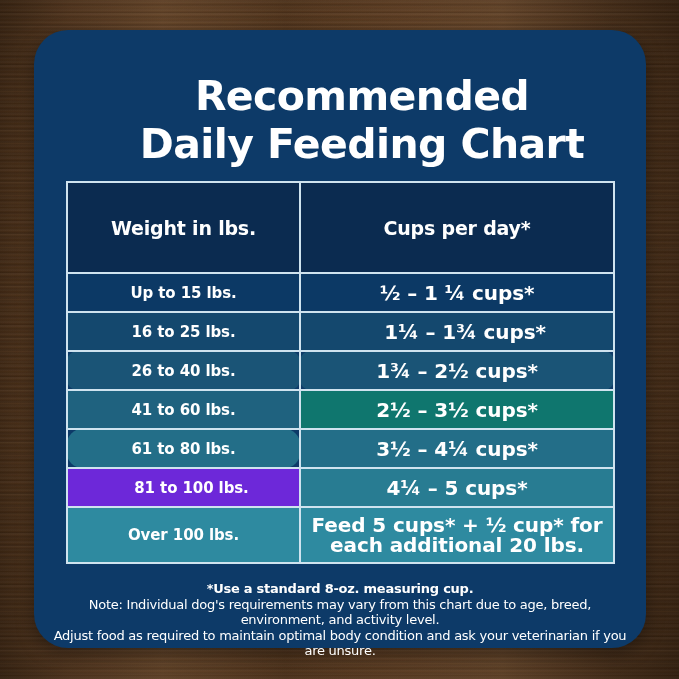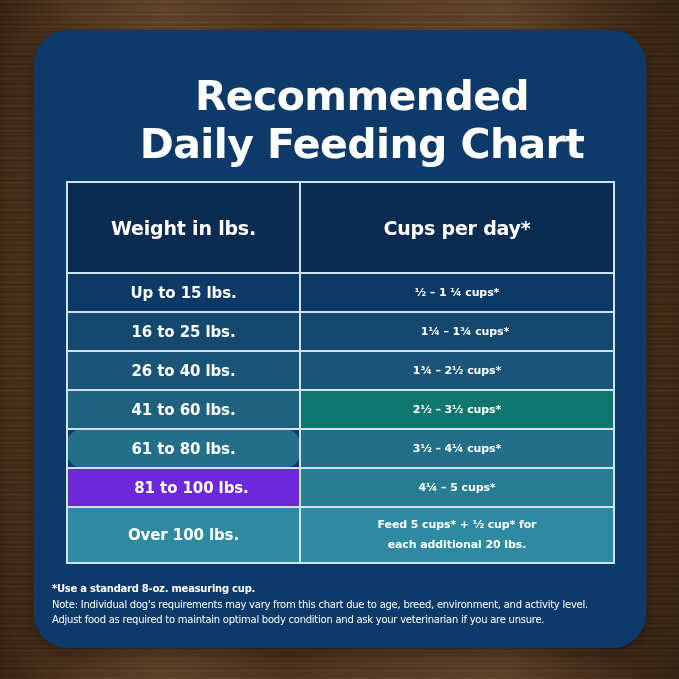--- a/index.html
+++ b/index.html
@@ -118,45 +118,46 @@
     letter-spacing: -0.2px;
   }
 
   td.dcell {
     height: 37px;
     font-weight: bold;
     font-size: 15px;
     letter-spacing: -0.1px;
   }
   td.dcell.wide {
-    font-size: 11px;
+    font-size: 20px;
   }
   tr.last td.dcell {
     height: 54px;
     line-height: 20px;
   }
 
   
   tr.r0 td { background: #0c3965; }
   tr.r1 td { background: #14486e; }
-  tr.r2 td { background: #1a5476; }
+  tr.r2 td { background: #1a5476; border-radius: 10px; }
   tr.r3 td { background: #1f627f; }
   tr.r4 td { background: #236e88; }
   tr.r5 td { background: #287c92; }
   tr.r6 td { background: #2e8aa0; }
 
   
   .notes {
     position: absolute;
     left: 18px;
     right: 18px;
     top: 551px;
+    text-align: center;
     color: #ffffff;
     font-family: "DejaVu Sans", sans-serif;
-    font-size: 10px;
+    font-size: 13px;
     line-height: 15.5px;
     letter-spacing: -0.25px;
   }
   .notes .n1 { font-weight: bold; display: block; }
   .notes .n2, .notes .n3 { display: block; font-weight: normal; }
 </style>
 </head>
 <body>
 
 <div id="stage">

